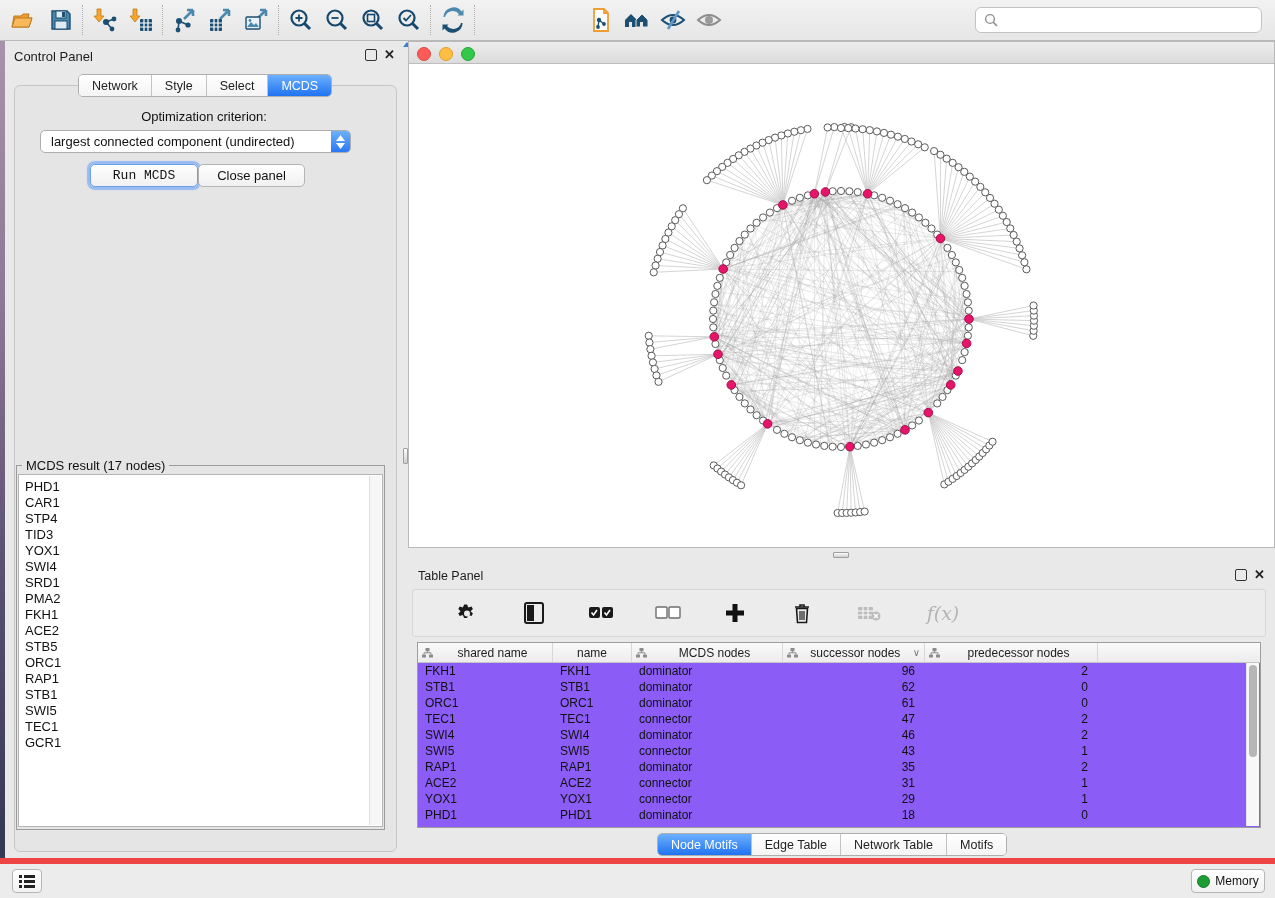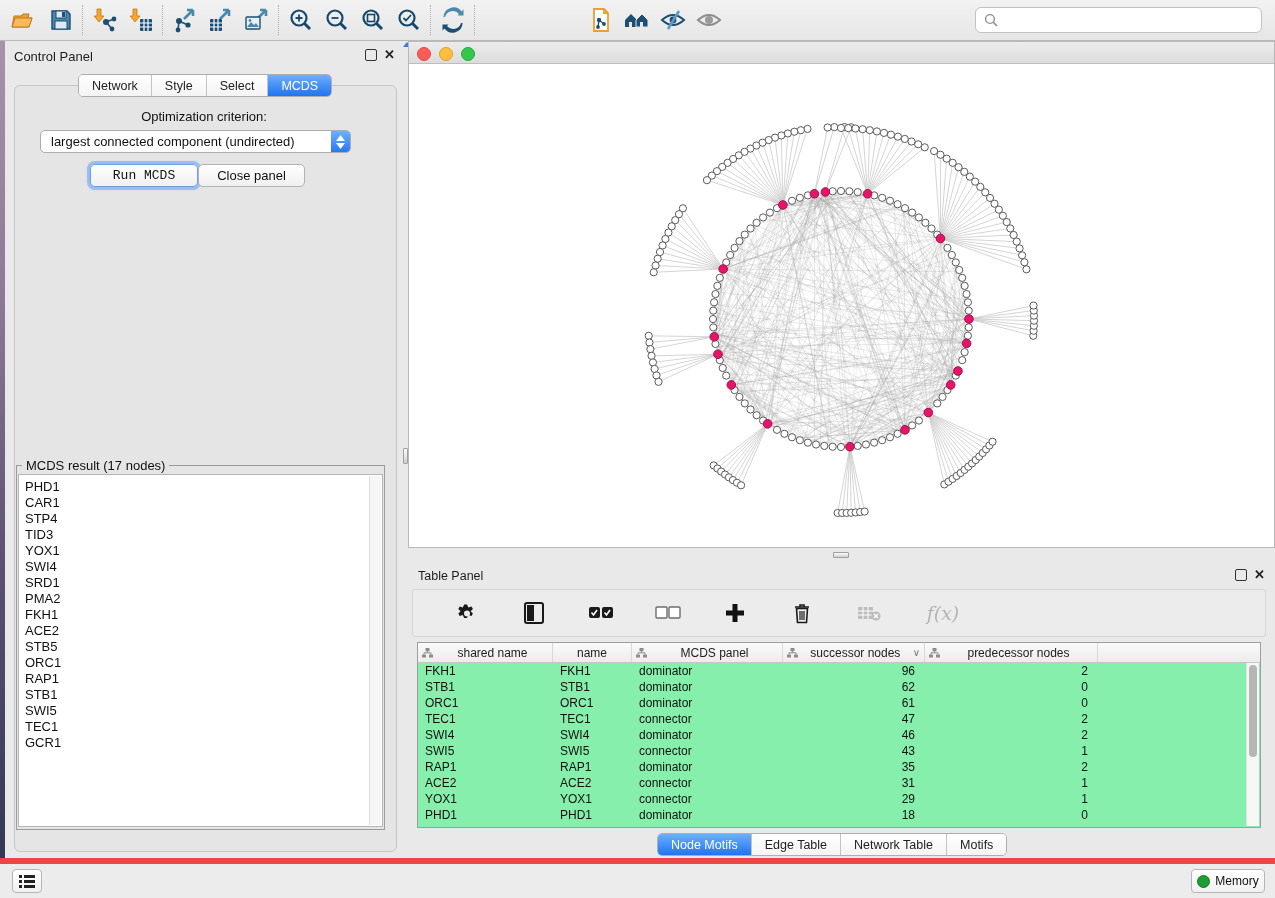--- a/index.html
+++ b/index.html
@@ -62,21 +62,21 @@
   .light{width:12px;height:12px;border-radius:50%;}
   .net-title{position:absolute;left:0;top:4px;width:100%;text-align:center;font-size:12.5px;color:#2b2b2b;}
   .net-view{position:absolute;left:0;top:22px;width:865px;height:483px;}
   
   .tpanel{position:absolute;left:403px;top:563px;width:872px;height:295px;background:#e9e9e9;}
   .tp-title{position:absolute;left:15px;top:6px;font-size:12.5px;color:#1d1d1d;}
   .tp-toolbar{position:absolute;left:9px;top:26px;width:854px;height:48px;background:#ececec;border:1px solid #d6d6d6;border-radius:3px;
     display:flex;align-items:center;gap:14px;padding-left:14px;box-sizing:border-box;}
   .tpt-icon{width:26px;height:26px;display:flex;align-items:center;justify-content:center;margin-left:27px;}
   .fx{font-family:"DejaVu Serif",serif;font-style:italic;font-size:19px;color:#b3b3b3;}
-  .dtable{position:absolute;left:14px;top:79px;width:844px;height:186px;background:#86efac;border:1px solid #9e9e9e;box-sizing:border-box;}
+  .dtable{position:absolute;left:14px;top:79px;width:844px;height:186px;background:#8b5cf6;border:1px solid #9e9e9e;box-sizing:border-box;}
   .thead{display:flex;height:19px;background:linear-gradient(#fafafa,#ececec);border-bottom:1px solid #c6c6c6;}
   .th{display:flex;align-items:center;border-right:1px solid #d8d8d8;box-sizing:border-box;font-size:12px;color:#222;position:relative;}
   .th .lbl{flex:1;text-align:center;white-space:nowrap;overflow:hidden;}
   .th .colicon{margin-left:4px;flex:0 0 auto;}
   .th .sort{margin-right:4px;color:#777;font-size:10px;flex:0 0 auto;}
   .tr{display:flex;height:16px;align-items:center;}
   .td{font-size:12px;color:#111;box-sizing:border-box;white-space:nowrap;overflow:hidden;}
   .td.l{padding-left:7px;text-align:left;}
   .td.r{padding-right:10px;text-align:right;}
   .vsb{position:absolute;right:1px;top:20px;bottom:1px;width:12px;background:#f7f7f7;border-left:1px solid #e2e2e2;}
@@ -1119,21 +1119,21 @@
           </div>
           <div class="th" style="width: 151px;">
             <svg class="colicon" width="11" height="10" viewBox="0 0 11 10">
               <g fill="#8b8b8b">
                 <rect x="3.5" y="0" width="4" height="3.2" rx="0.5"></rect>
                 <rect x="0" y="6.4" width="4" height="3.2" rx="0.5"></rect>
                 <rect x="7" y="6.4" width="4" height="3.2" rx="0.5"></rect>
               </g>
               <path d="M5.5 3.2 v1.6 M2 6.4 V4.8 h7 v1.6" stroke="#8b8b8b" stroke-width="1" fill="none"></path>
             </svg>
-            <span class="lbl">MCDS panel</span>
+            <span class="lbl">MCDS nodes</span>
           </div>
           <div class="th" style="width: 142px;">
             <svg class="colicon" width="11" height="10" viewBox="0 0 11 10">
               <g fill="#8b8b8b">
                 <rect x="3.5" y="0" width="4" height="3.2" rx="0.5"></rect>
                 <rect x="0" y="6.4" width="4" height="3.2" rx="0.5"></rect>
                 <rect x="7" y="6.4" width="4" height="3.2" rx="0.5"></rect>
               </g>
               <path d="M5.5 3.2 v1.6 M2 6.4 V4.8 h7 v1.6" stroke="#8b8b8b" stroke-width="1" fill="none"></path>
             </svg>

